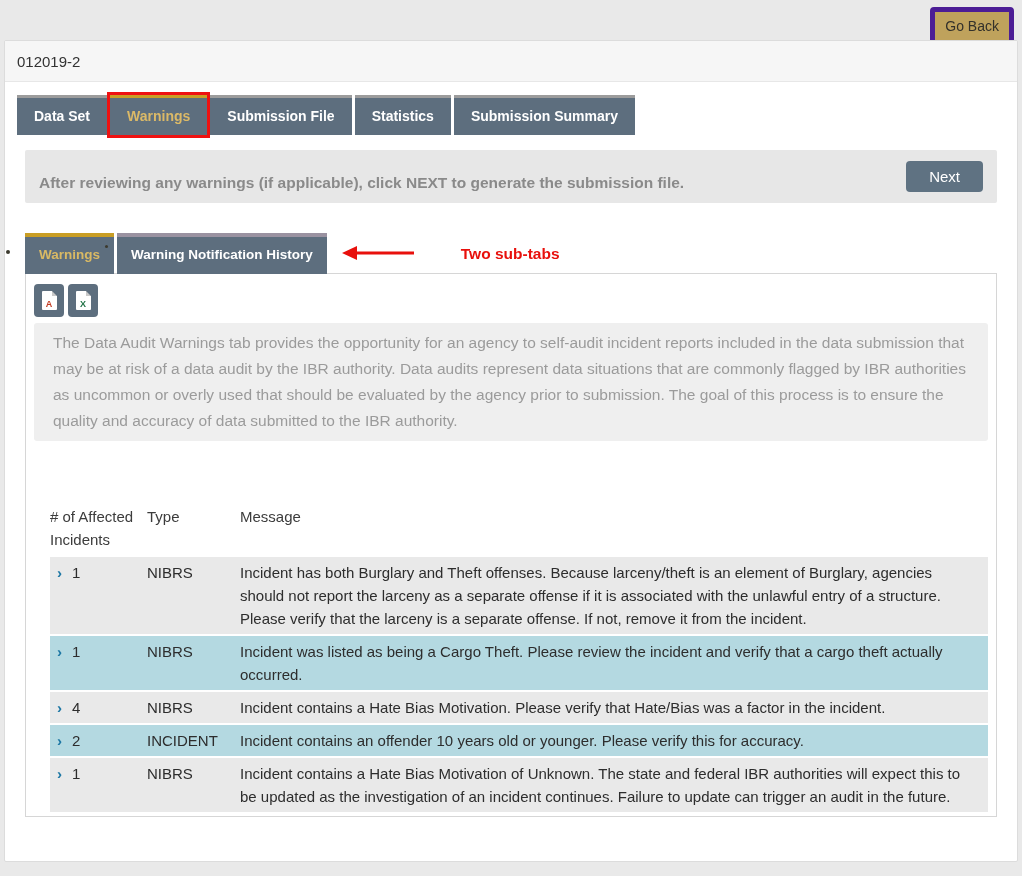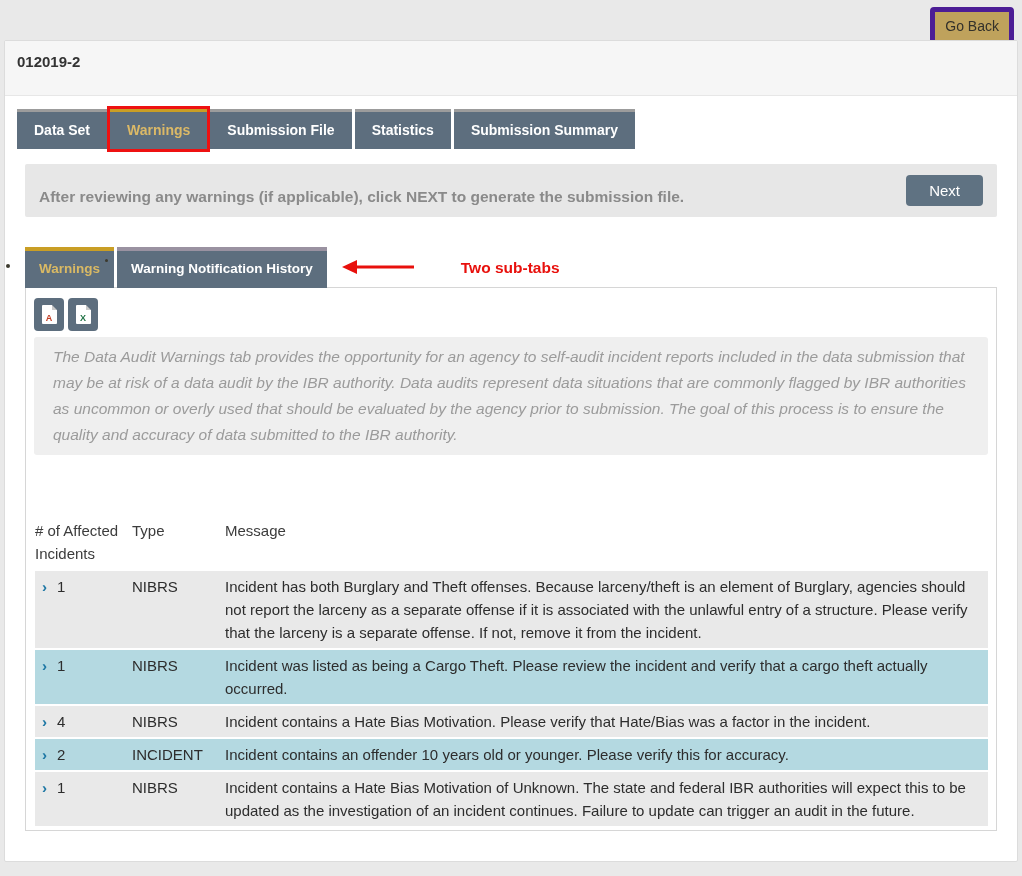--- a/index.html
+++ b/index.html
@@ -19,22 +19,22 @@
     font-size:14px; padding:6px 10px; cursor:pointer;
   }
   
   .panel{
     position:absolute; top:40px; left:4px; right:4px; bottom:14px;
     background:#ffffff; border:1px solid #dcdcdc; border-radius:2px;
     overflow:hidden;
   }
   .panel-header{
     background:#f6f6f6; border-bottom:1px solid #e7e7e7;
-    padding:12px 12px 25px 12px;
-    font-size:15px; font-weight:bold; color:#333333;
+    padding:12px 12px 11px 12px;
+    font-size:15px; font-weight:normal; color:#333333;
   }
   .panel-body{
     padding:13px 12px 0 12px;
     position:relative;
   }
   
   .main-tabs{ display:flex; gap:3px; }
   .main-tab{
     background:#5d6e7e; border-top:3px solid #9c9c9c;
     color:#ffffff; font-weight:bold; font-size:14px;
@@ -103,24 +103,24 @@
   }
   .file-icon::after{
     position:absolute; bottom:1px; left:0; right:0;
     font-size:9px; font-weight:bold; text-align:center;
   }
   .file-icon.pdf::after{ content:"A"; color:#c23b22; }
   .file-icon.excel::after{ content:"X"; color:#217346; }
   
   .description{
     margin:6px 1px 0 1px; background:#efefef; border-radius:3px;
-    padding:7px 19px; color:#9b9b9b; font-size:15.5px; line-height:26px;font-style:italic;
-  }
-  
-  .grid{ margin:64px 1px 0 2px; }
+    padding:7px 19px; color:#9b9b9b; font-size:15.5px; line-height:26px;
+  }
+  
+  .grid{ margin:64px 1px 0 17px; }
   .grid-header{ display:flex; color:#3c3c3c; font-size:15px; padding-bottom:6px; }
   .grid-header > div{ line-height:23px; }
   .col-count{ width:97px; flex:none; }
   .col-type{ width:93px; flex:none; }
   .col-msg{ flex:1; padding-right:10px; }
   .grid-row{
     display:flex; font-size:15px; line-height:23px; color:#2d2d2d;
     padding:4px 0; border-bottom:2px solid #ffffff;
   }
   .grid-row.gray{ background:#e9e9e9; }

